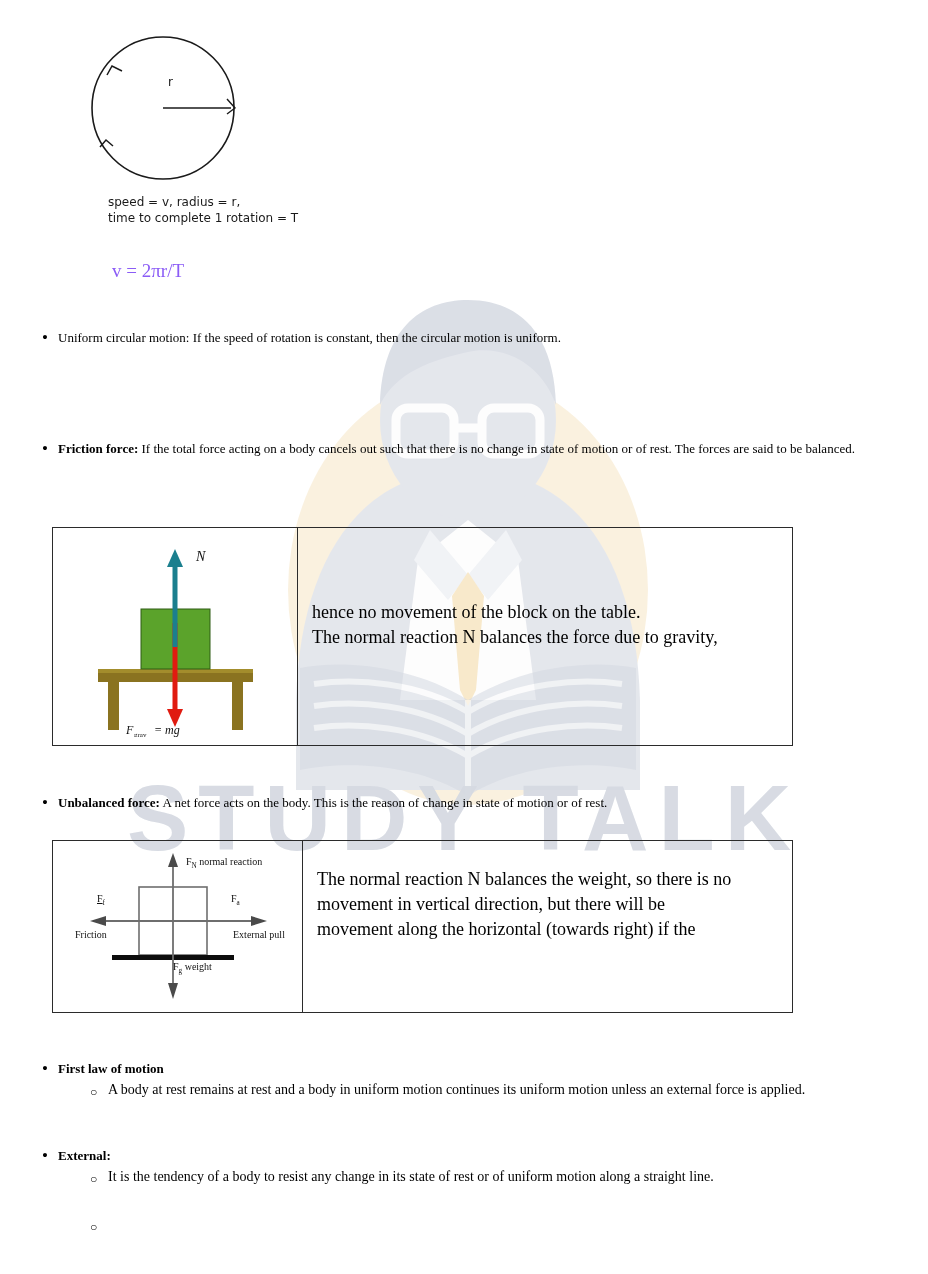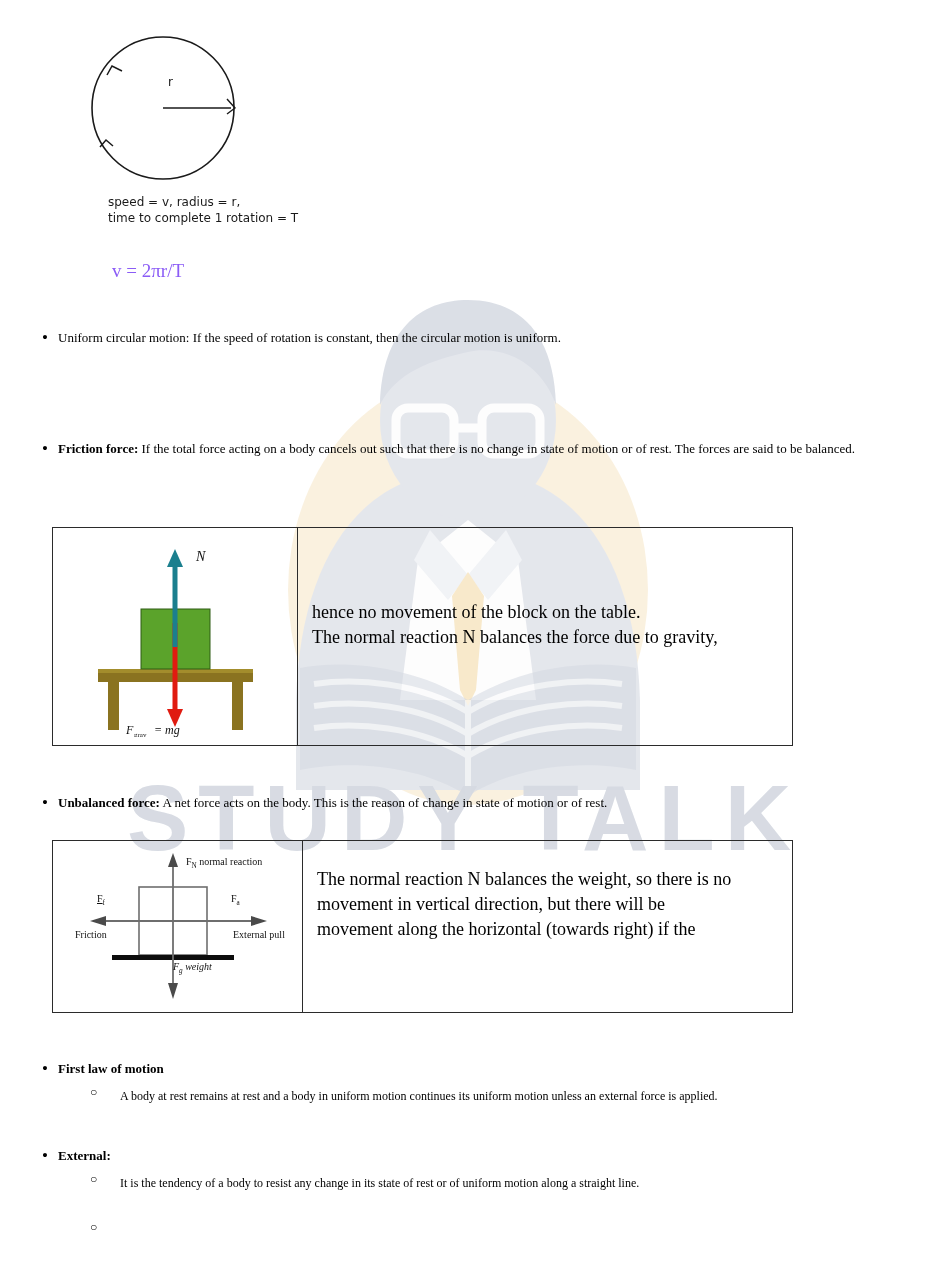--- a/index.html
+++ b/index.html
@@ -89,23 +89,22 @@
   }
   .sub-mark {
     width: 22px;
     flex: 0 0 22px;
     font-size: 12px;
     line-height: 25px;
     padding-left: 4px;
     box-sizing: border-box;
   }
   .sub-text {
-    font-size: 12px;
-    line-height: 33px;
-    margin-left: 12px;
+    font-size: 14px;
+    line-height: 20px;
   }
 
   
   .fig-table {
     position: absolute;
     border: 1.5px solid #2b2b2b;
     box-sizing: border-box;
     display: flex;
     background: transparent;
   }
@@ -285,21 +284,21 @@
 
         <line x1="111" y1="72" x2="195" y2="72" stroke="#6e6e6e" stroke-width="1.8"></line>
         <path d="M189 67 L205 72 L189 77 Z" fill="#4a4a4a"></path>
       </svg>
 
       <div class="d2lab" style="left:133px; top:15px;">F<sub>N</sub> normal reaction</div>
       <div class="d2lab" style="left:44px; top:52px;text-decoration:underline;">F<sub>f</sub></div>
       <div class="d2lab" style="left:22px; top:88px;">Friction</div>
       <div class="d2lab" style="left:178px; top:52px;">F<sub>a</sub></div>
       <div class="d2lab" style="left:148px; top:88px;margin-left:32px;">External pull</div>
-      <div class="d2lab" style="left:120px; top:120px;font-style:italic;">F<sub>g</sub> weight</div>
+      <div class="d2lab" style="left:120px; top:120px;">F<sub>g</sub> weight</div>
     </div>
 
     <div class="tbl-cell-text">
       <div class="tbl-text" style="padding-top:12px;">
         <div>The normal reaction N balances the weight, so there is no</div>
         <div>movement in vertical direction, but there will be</div>
         <div>movement along the horizontal (towards right) if the</div>
       </div>
     </div>
   </div>

